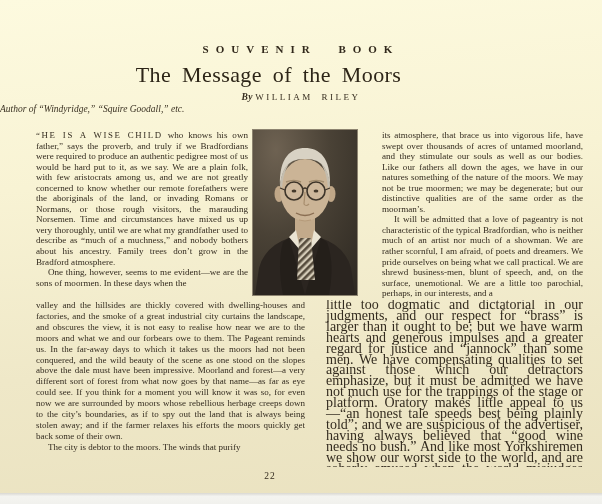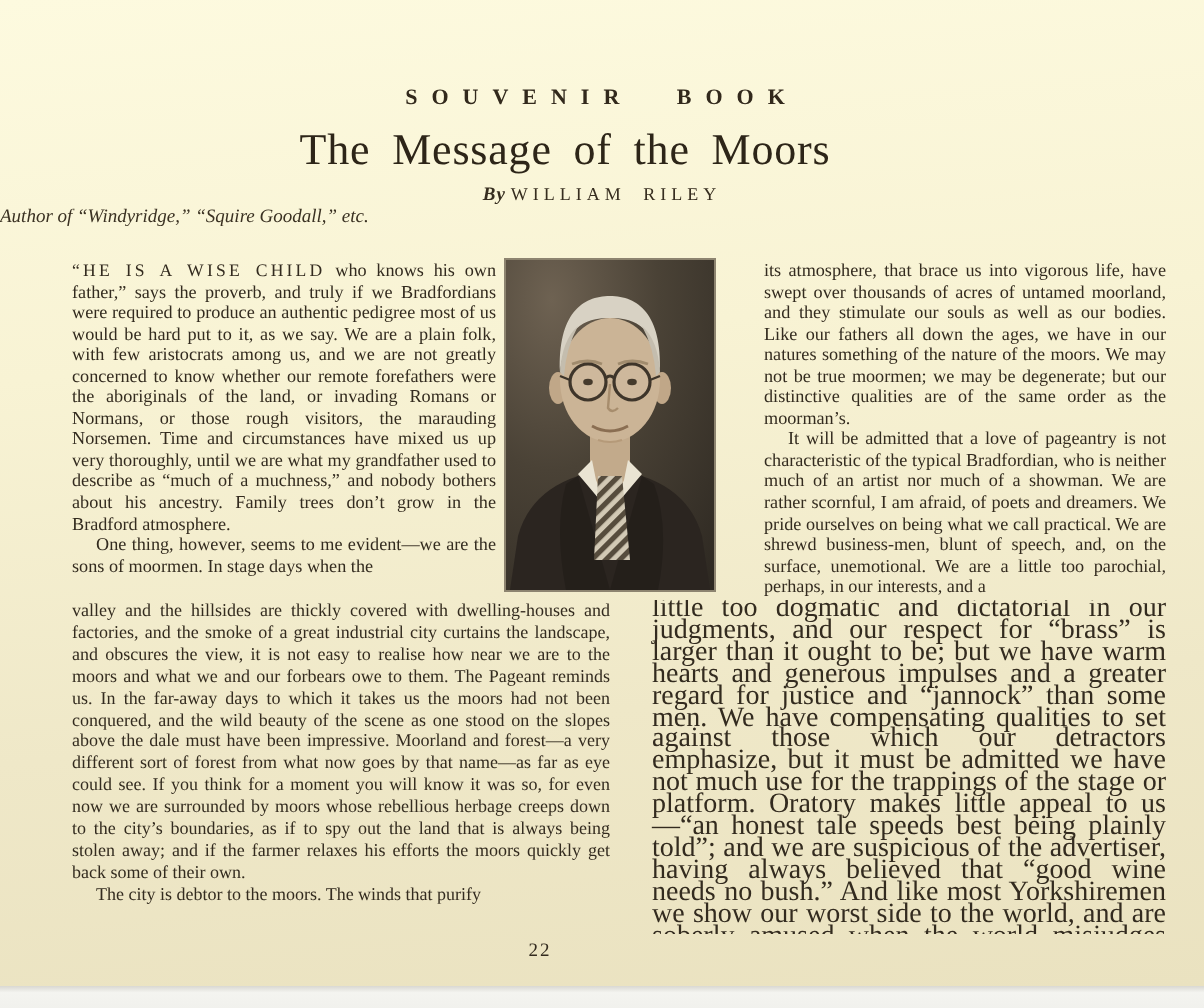--- a/index.html
+++ b/index.html
@@ -33,21 +33,21 @@
     left: 0; top: 43px; width: 602px;
     text-align: center;
     font-size: 11px;
     font-weight: 600;
     letter-spacing: 7px;
     word-spacing: 12px;
     color: #32291c;
   }
   .title {
     position: absolute;
-    left: 14px; top: 62px; width: 537px;
+    left: 0; top: 62px; width: 537px;
     text-align: center;
     font-size: 22px;
     word-spacing: 5px;
     letter-spacing: 0.4px;
     color: #2d2518;
   }
   .byline {
     position: absolute;
     left: 0; top: 92px; width: 602px;
     text-align: center;
@@ -104,21 +104,21 @@
     <div class="title">The Message of the Moors</div>
     <div class="byline">
       <span class="by">By</span>
       <span> </span>
       <span class="name">WILLIAM RILEY</span>
     </div>
     <div class="author-line">Author of “Windyridge,” “Squire Goodall,” etc.</div>
 
     <div class="col col-top-left">
       <p><span class="lead-caps">“HE IS A WISE CHILD</span><span> who knows his own father,” says the proverb, and truly if we Bradfordians were required to produce an authentic pedigree most of us would be hard put to it, as we say. We are a plain folk, with few aristocrats among us, and we are not greatly concerned to know whether our remote forefathers were the aboriginals of the land, or invading Romans or Normans, or those rough visitors, the marauding Norsemen. Time and circumstances have mixed us up very thoroughly, until we are what my grandfather used to describe as “much of a muchness,” and nobody bothers about his ancestry. Family trees don’t grow in the Bradford atmosphere.</span></p>
-      <p class="indent">One thing, however, seems to me evident—we are the sons of moormen. In stage days when the</p>
+      <p class="indent">One thing, however, seems to me evident—we are the sons of moormen. In these days when the</p>
     </div>
 
     <div class="photo-frame">
       <svg viewBox="0 0 104 165" xmlns="http://www.w3.org/2000/svg">
         <defs>
           <radialGradient id="bgGrad" cx="0.22" cy="0.12" r="1.15">
             <stop offset="0" stop-color="#6e6252"></stop>
             <stop offset="0.45" stop-color="#4a4236"></stop>
             <stop offset="1" stop-color="#2e2922"></stop>
           </radialGradient>

